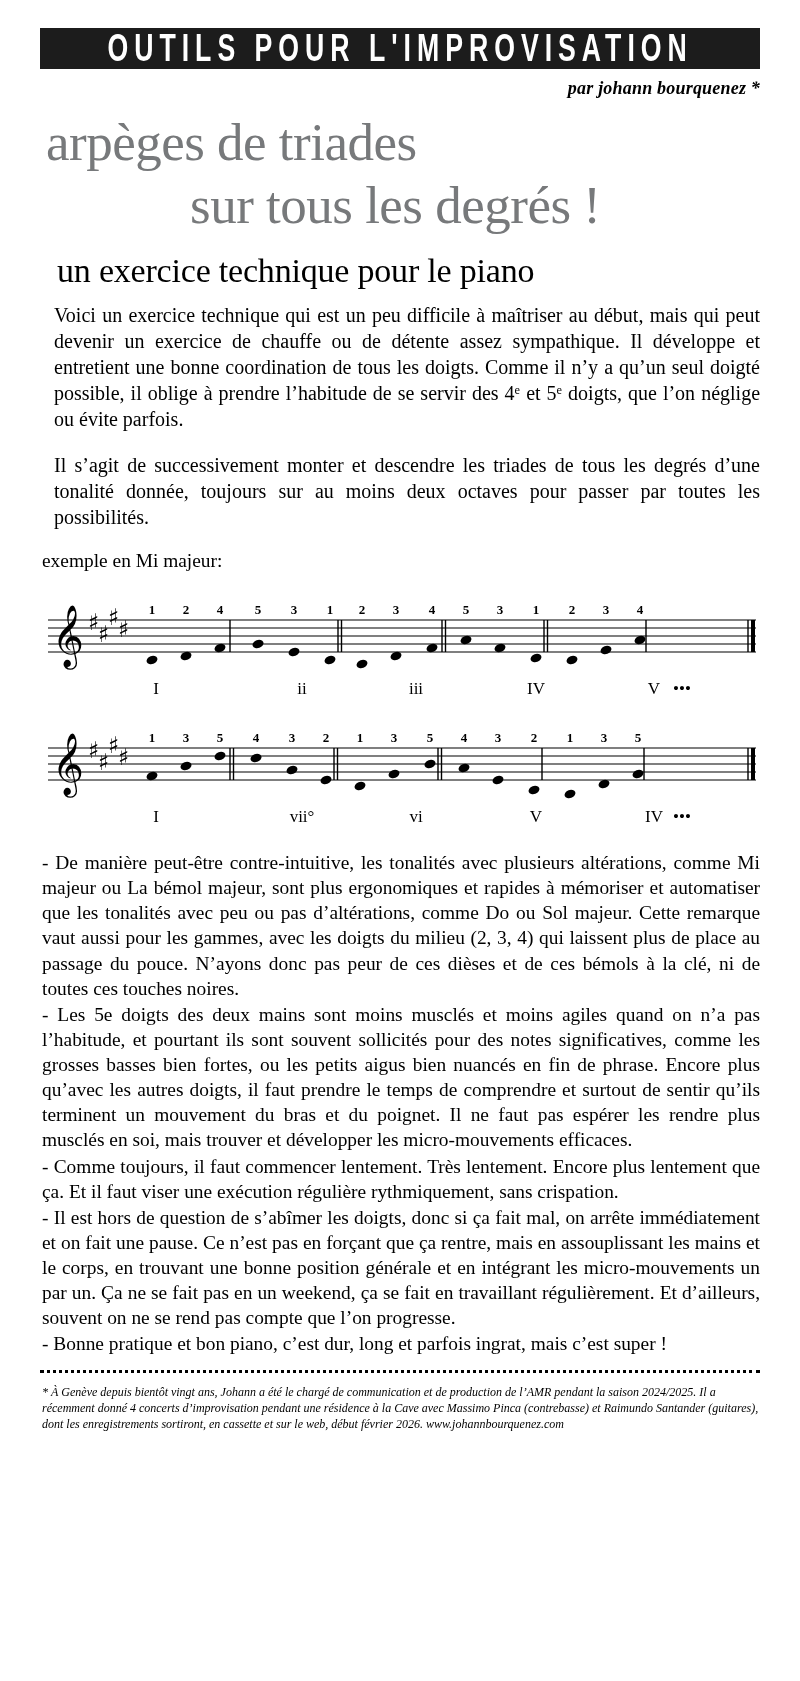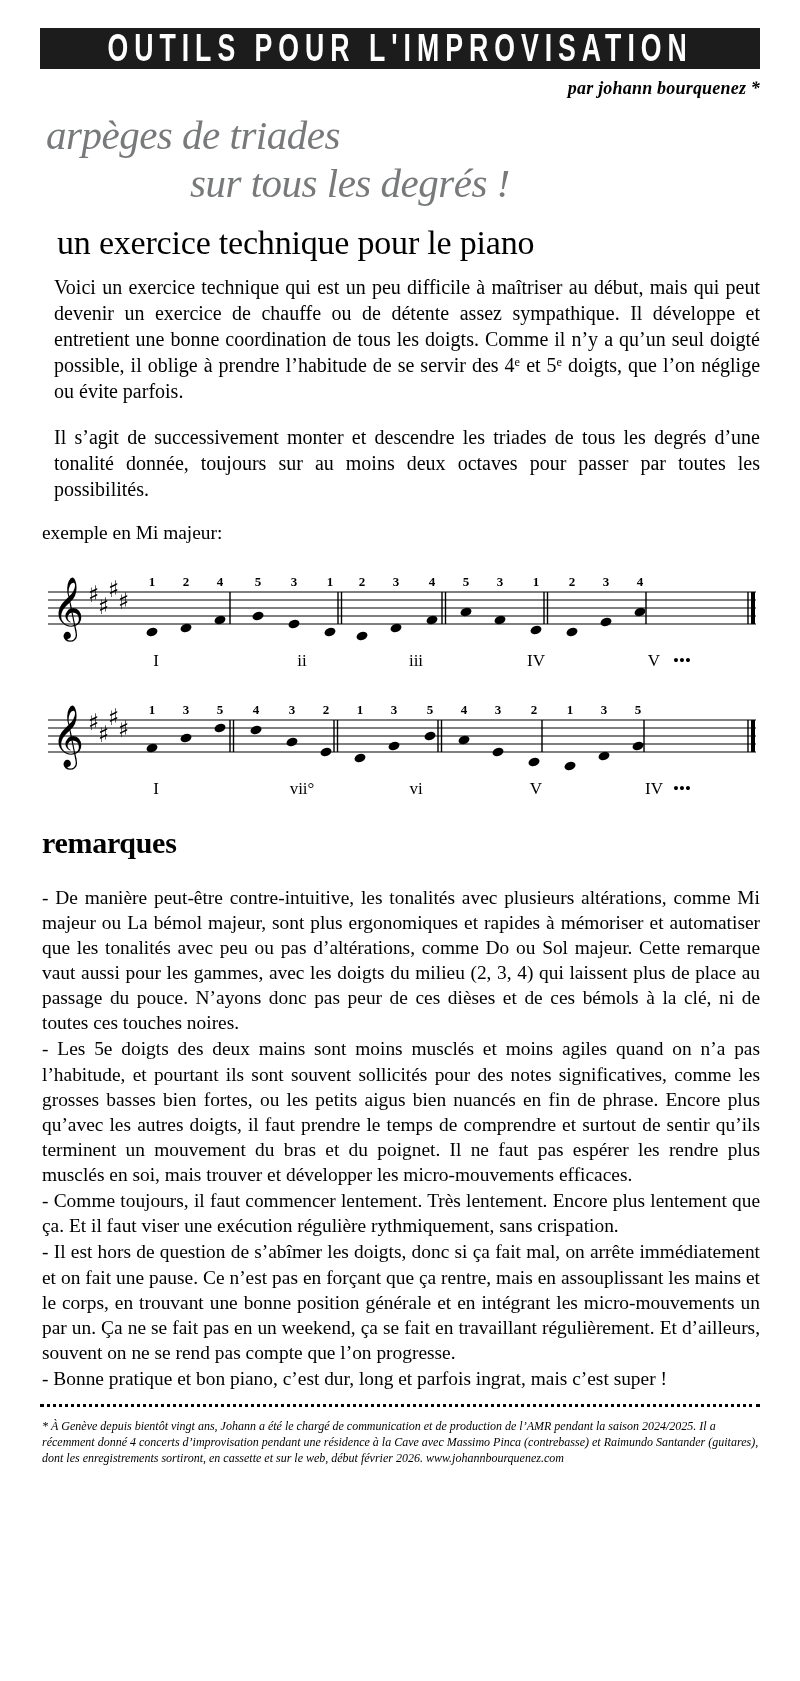--- a/index.html
+++ b/index.html
@@ -39,22 +39,21 @@
     font-style: italic;
     font-weight: bold;
     font-size: 18px;
     margin-top: 9px;
     letter-spacing: 0.2px;
   }
 
   
   .title-block {
     color: #77797b;
-    font-style: italic;
-    font-size: 41px;
+    font-size: 53px;
     line-height: 1.18;
     margin-top: 12px;
     letter-spacing: -0.5px;
   }
   .title-line1 { padding-left: 6px; }
   .title-line2 { padding-left: 150px; }
 
   
   .subtitle {
     font-size: 34px;
@@ -304,21 +303,20 @@
             <text x="258" y="16">vii°</text>
             <text x="372" y="16">vi</text>
             <text x="492" y="16">V</text>
             <text x="610" y="16">IV</text>
           </g>
         <text id="cont2" x="638" y="16" font-family="Liberation Serif, serif" font-size="17" text-anchor="middle" fill="#000">•••</text>
       </svg>
     </div>
   </div>
 
-  <h2 class="remarques">remarques</h2>
 
   <div class="notes">
     <p class="note-para">- De manière peut-être contre-intuitive, les tonalités avec plusieurs altérations, comme Mi majeur ou La bémol majeur, sont plus ergonomiques et rapides à mémoriser et automatiser que les tonalités avec peu ou pas d’altérations, comme Do ou Sol majeur. Cette remarque vaut aussi pour les gammes, avec les doigts du milieu (2, 3, 4) qui laissent plus de place au passage du pouce. N’ayons donc pas peur de ces dièses et de ces bémols à la clé, ni de toutes ces touches noires.</p>
     <p class="note-para">- Les 5e doigts des deux mains sont moins musclés et moins agiles quand on n’a pas l’habitude, et pourtant ils sont souvent sollicités pour des notes significatives, comme les grosses basses bien fortes, ou les petits aigus bien nuancés en fin de phrase. Encore plus qu’avec les autres doigts, il faut prendre le temps de comprendre et surtout de sentir qu’ils terminent un mouvement du bras et du poignet. Il ne faut pas espérer les rendre plus musclés en soi, mais trouver et développer les micro-mouvements efficaces.</p>
     <p class="note-para">- Comme toujours, il faut commencer lentement. Très lentement. Encore plus lentement que ça. Et il faut viser une exécution régulière rythmiquement, sans crispation.</p>
     <p class="note-para">- Il est hors de question de s’abîmer les doigts, donc si ça fait mal, on arrête immédiatement et on fait une pause. Ce n’est pas en forçant que ça rentre, mais en assouplissant les mains et le corps, en trouvant une bonne position générale et en intégrant les micro-mouvements un par un. Ça ne se fait pas en un weekend, ça se fait en travaillant régulièrement. Et d’ailleurs, souvent on ne se rend pas compte que l’on progresse.</p>
     <p class="note-para nojust last">- Bonne pratique et bon piano, c’est dur, long et parfois ingrat, mais c’est super !</p>
   </div>
 
   <div class="dotted"></div>

